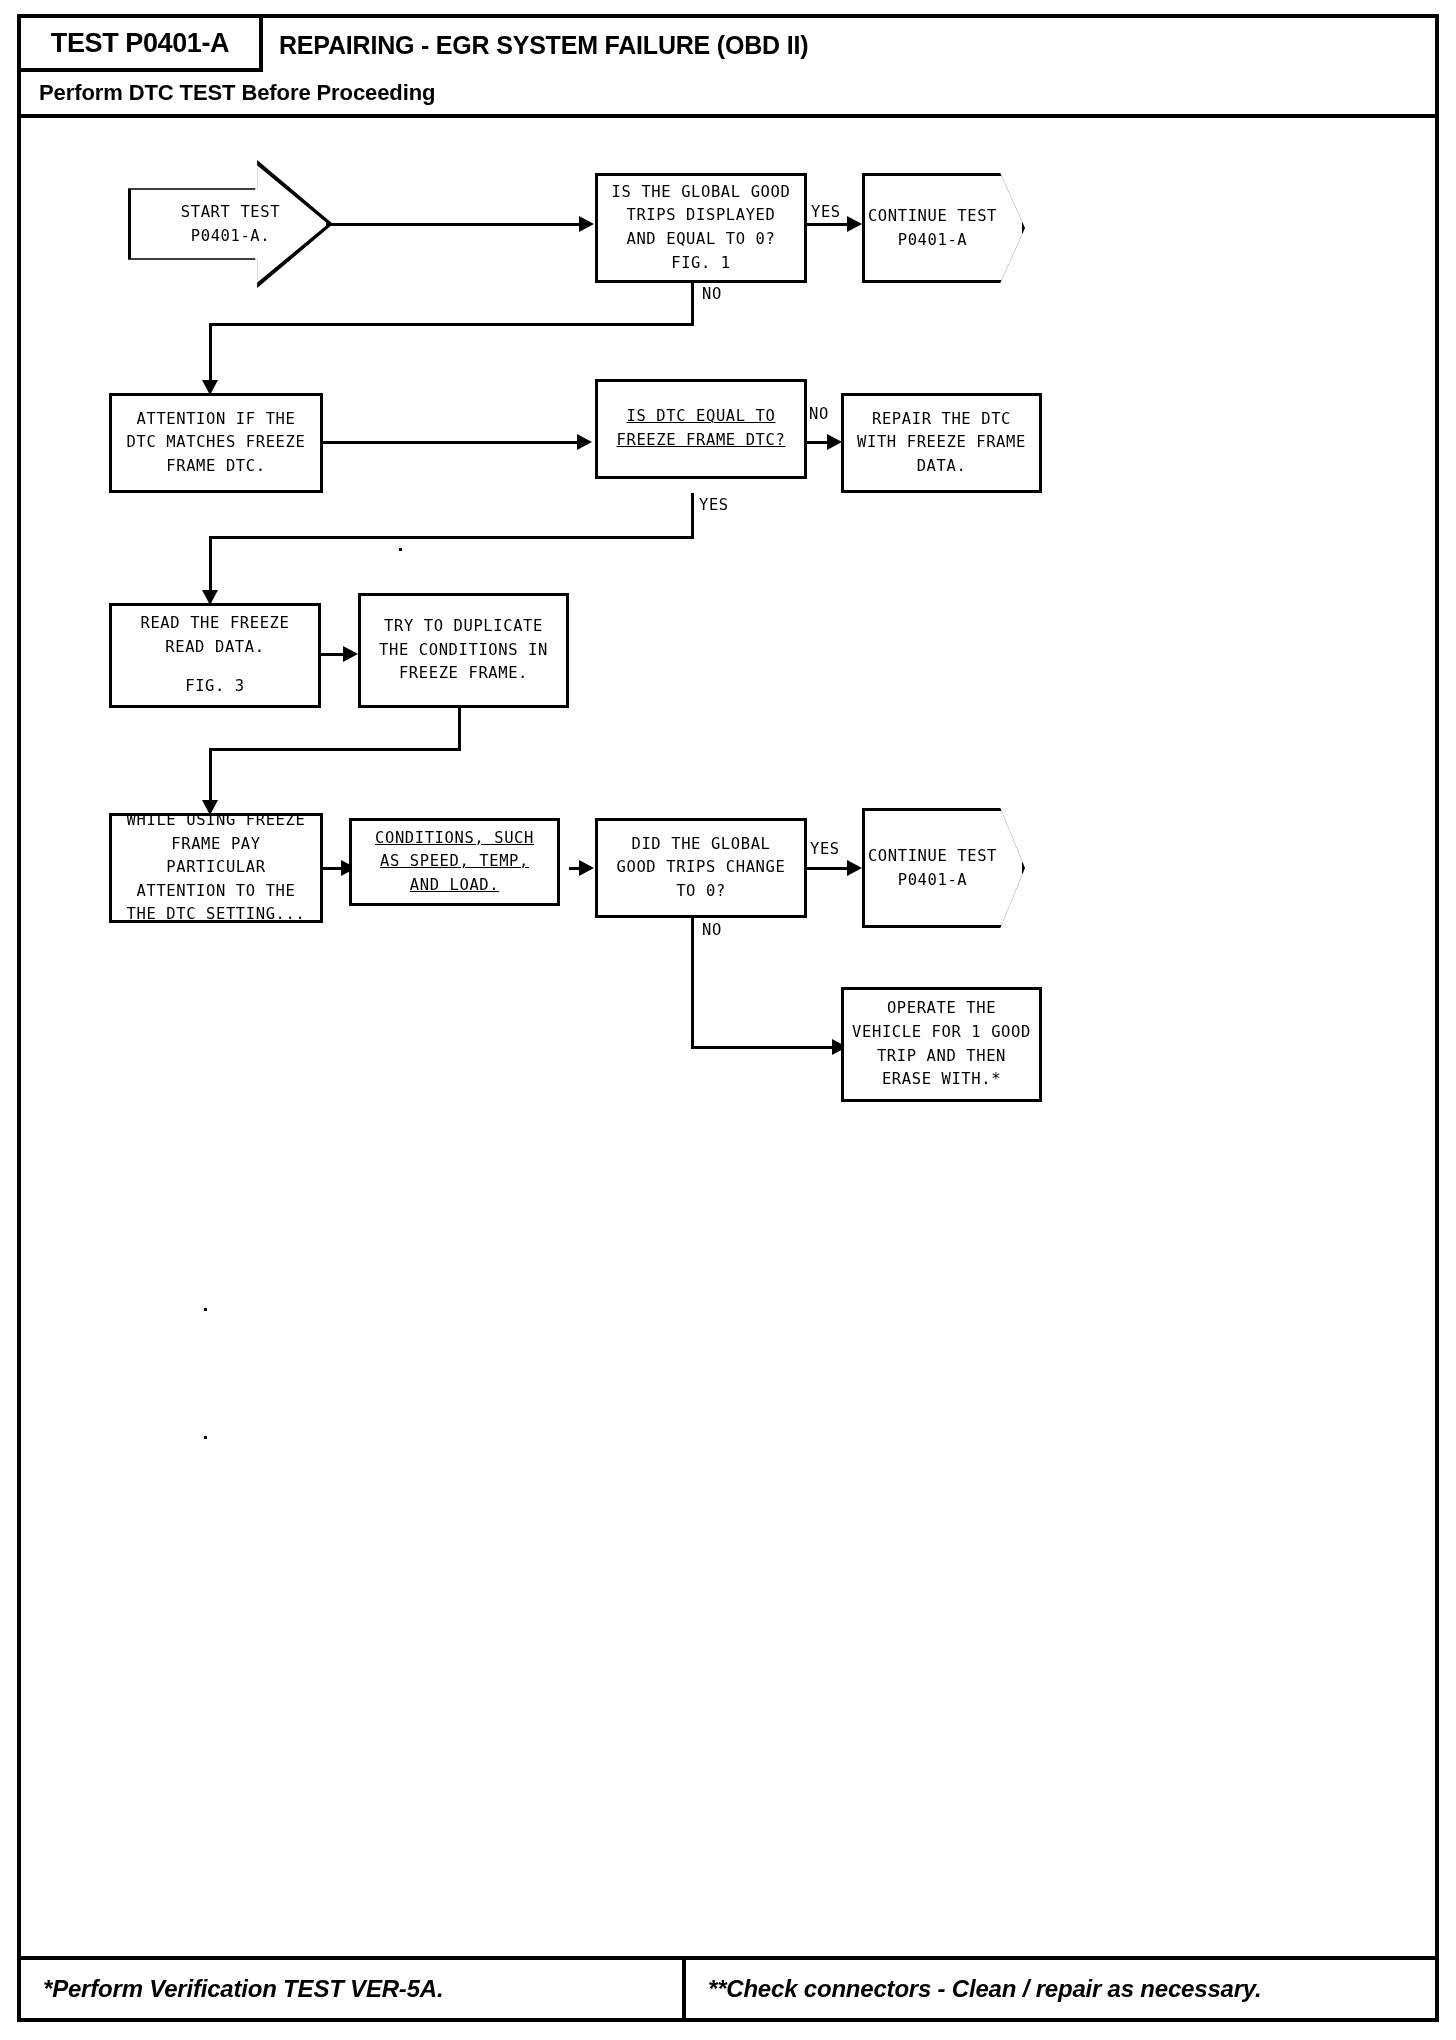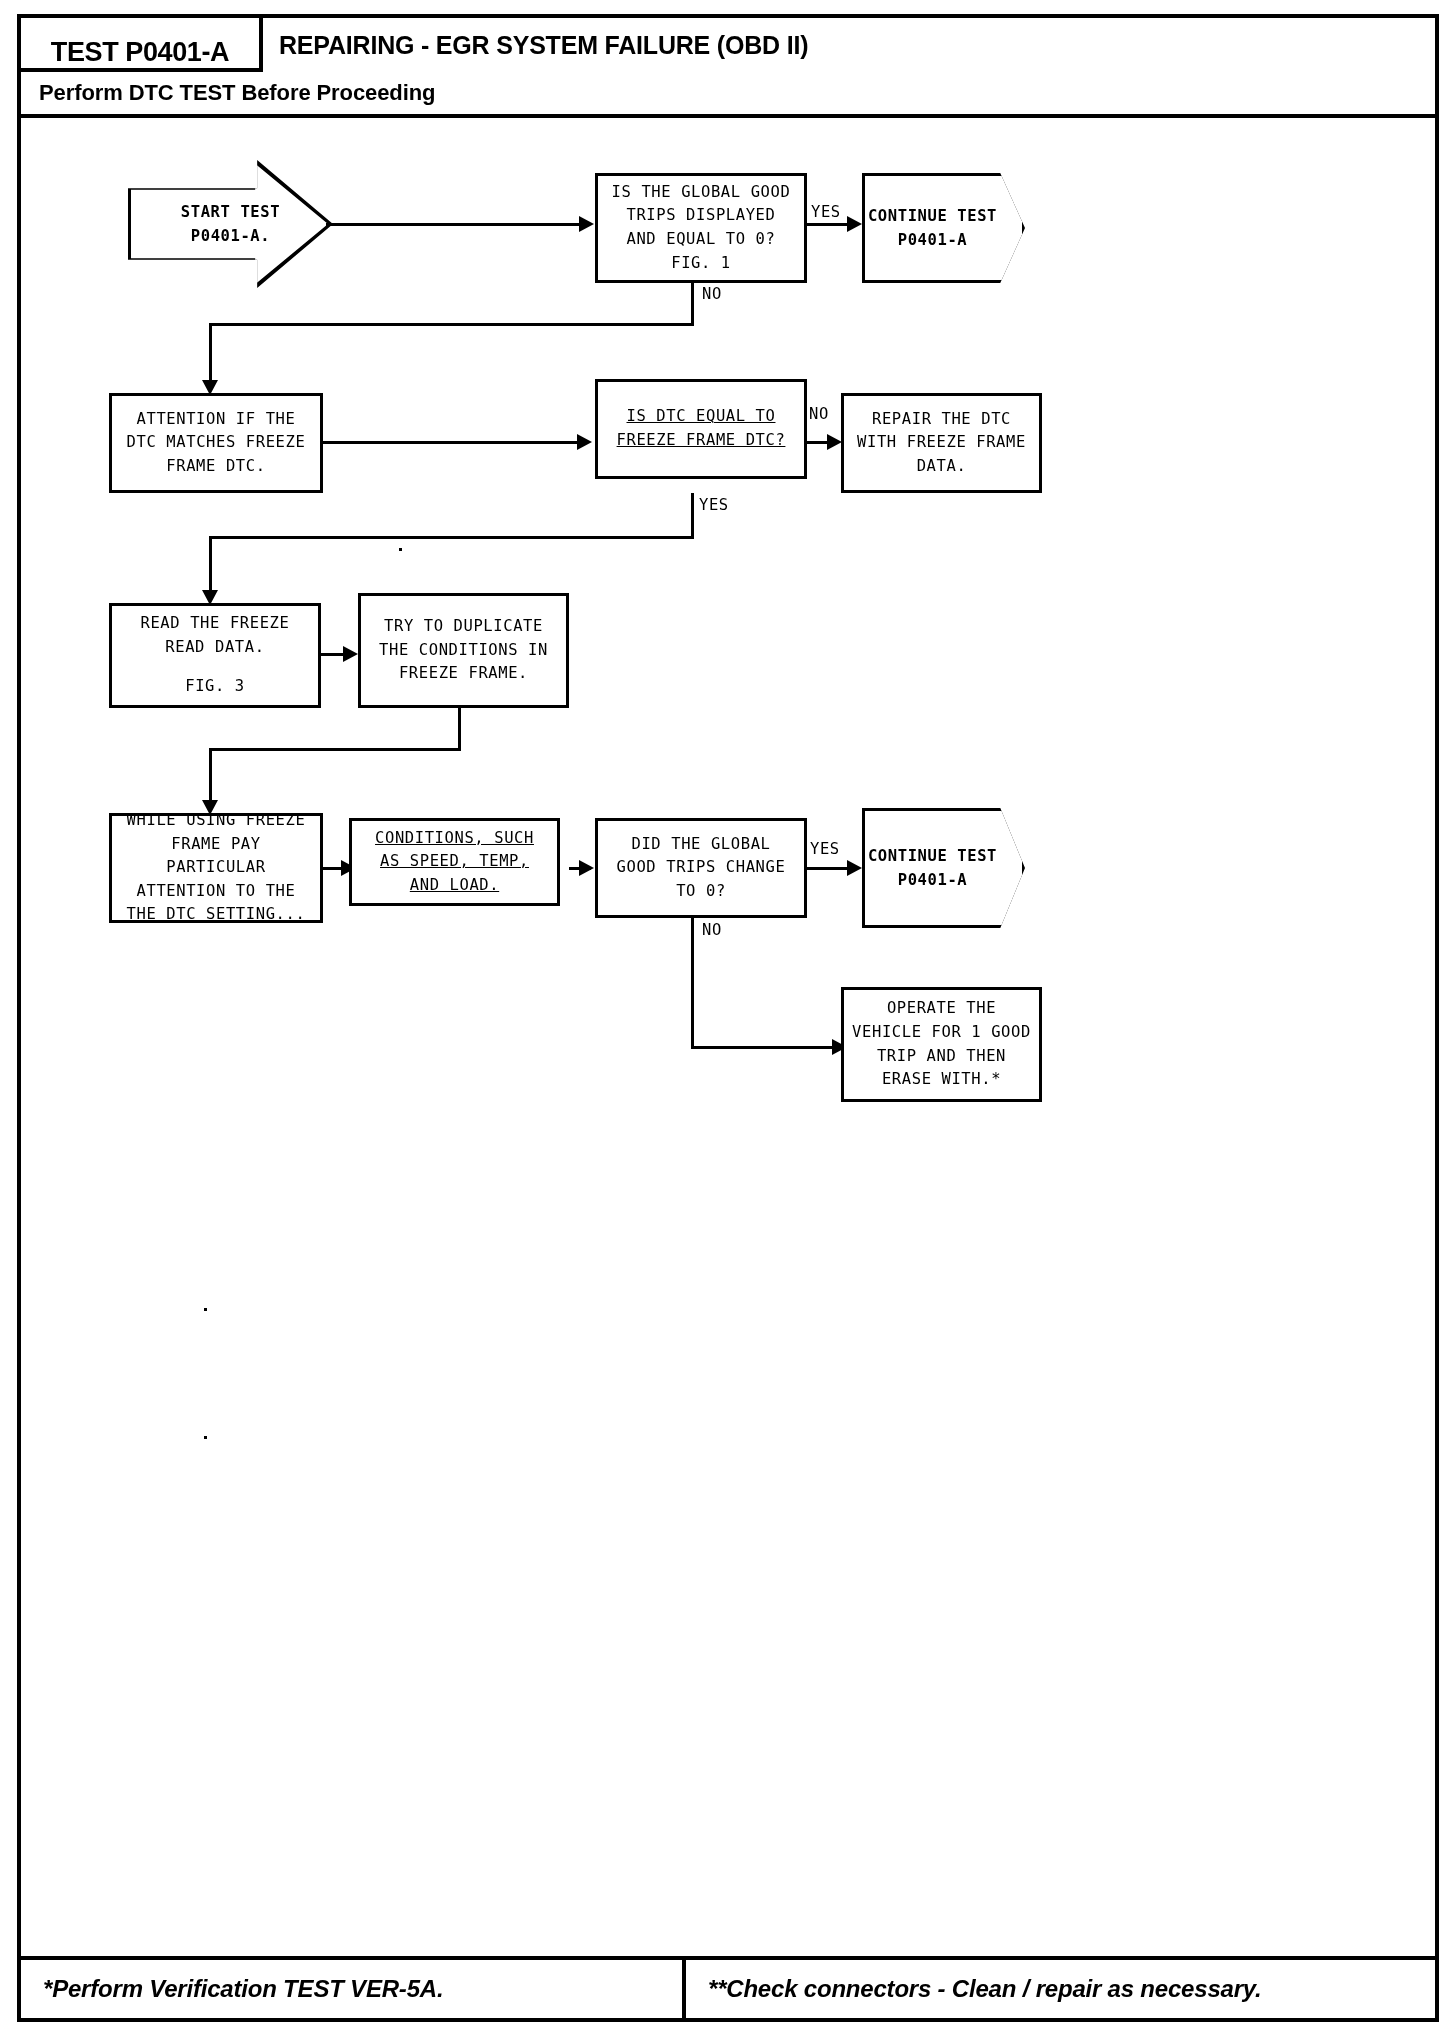--- a/index.html
+++ b/index.html
@@ -38,21 +38,21 @@
   }
   #test-id-box {
     position: absolute;
     left: 0px; top: 0px;
     width: 242px;
     height: 54px;
     box-sizing: border-box;
     border-right: 4px solid #000;
     border-bottom: 4px solid #000;
     display: flex;
-    align-items: flex-end;
+    align-items: center;
     justify-content: center;
   }
   #test-id-label {
     font-size: 27px;
     font-weight: bold;
     letter-spacing: -0.4px;
     white-space: nowrap;
   }
   #header-title {
     position: absolute;
@@ -122,21 +122,20 @@
     display: flex;
     flex-direction: column;
     align-items: center;
     justify-content: center;
     font-family: "DejaVu Sans Mono", monospace;
     font-size: 15.5px;
     line-height: 1.55;
     letter-spacing: 0.6px;
     text-align: left;
     color: #000;
-    font-weight: bold;
   }
   .arrownode .inner .ln { white-space: pre; display: block; }
 
   
   .arrow-right {
     -webkit-clip-path: polygon(0 22%, 63% 22%, 63% 0, 100% 50%, 63% 100%, 63% 78%, 0 78%);
     clip-path: polygon(0 22%, 63% 22%, 63% 0, 100% 50%, 63% 100%, 63% 78%, 0 78%);
   }
   .arrow-right .inner {
     -webkit-clip-path: polygon(0 22%, 62.4% 22%, 62.4% 0.6%, 99% 50%, 62.4% 99.4%, 62.4% 78%, 0 78%);

